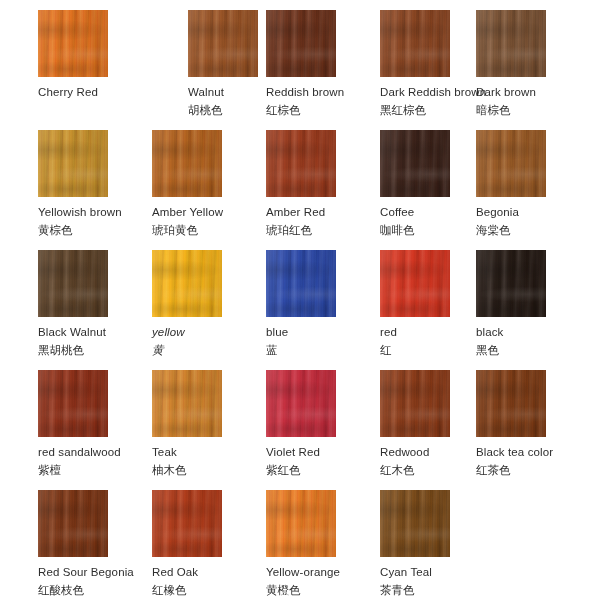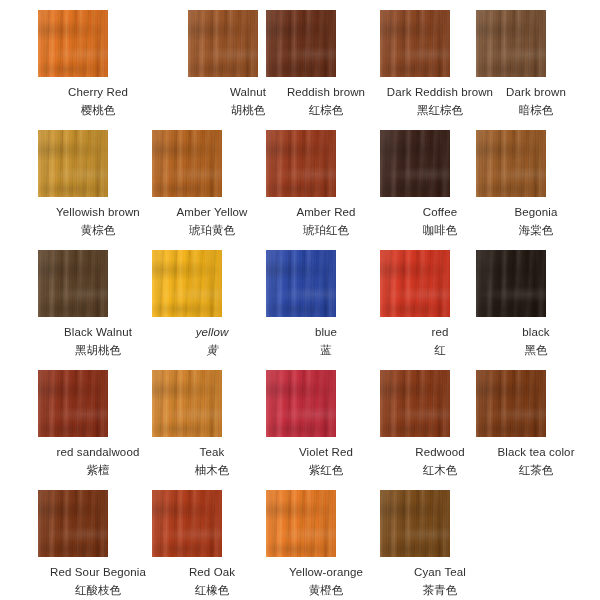--- a/index.html
+++ b/index.html
@@ -14,21 +14,20 @@
     overflow: hidden;
     font-family: "Liberation Sans", "DejaVu Sans", sans-serif;
     -webkit-font-smoothing: antialiased;
   }
 
   #chart {
     position: relative;
     width: 600px;
     height: 600px;
     background: #ffffff;
-    text-align: center;
   }
 
   .swatch-cell {
     position: absolute;
     width: 120px;
   }
 
   .swatch {
     position: relative;
     width: 70px;
@@ -117,21 +116,20 @@
 
 <div id="chart">
     <div class="swatch-cell" style="left: 38px; top: 10px;">
       <div class="swatch" style="background-color: rgb(226, 113, 29);">
         <div class="grain-f"></div>
         <div class="grain-v"></div>
         <div class="grain-m"></div>
         <div class="sheen"></div>
       </div>
       <div class="label-en">Cherry Red</div>
-      <div class="label-zh">樱桃色</div>
     </div>
     <div class="swatch-cell" style="left: 152px; top: 10px; padding-left: 36px;">
       <div class="swatch" style="background-color: rgb(154, 83, 36);">
         <div class="grain-f"></div>
         <div class="grain-v"></div>
         <div class="grain-m"></div>
         <div class="sheen"></div>
       </div>
       <div class="label-en">Walnut</div>
       <div class="label-zh">胡桃色</div>

